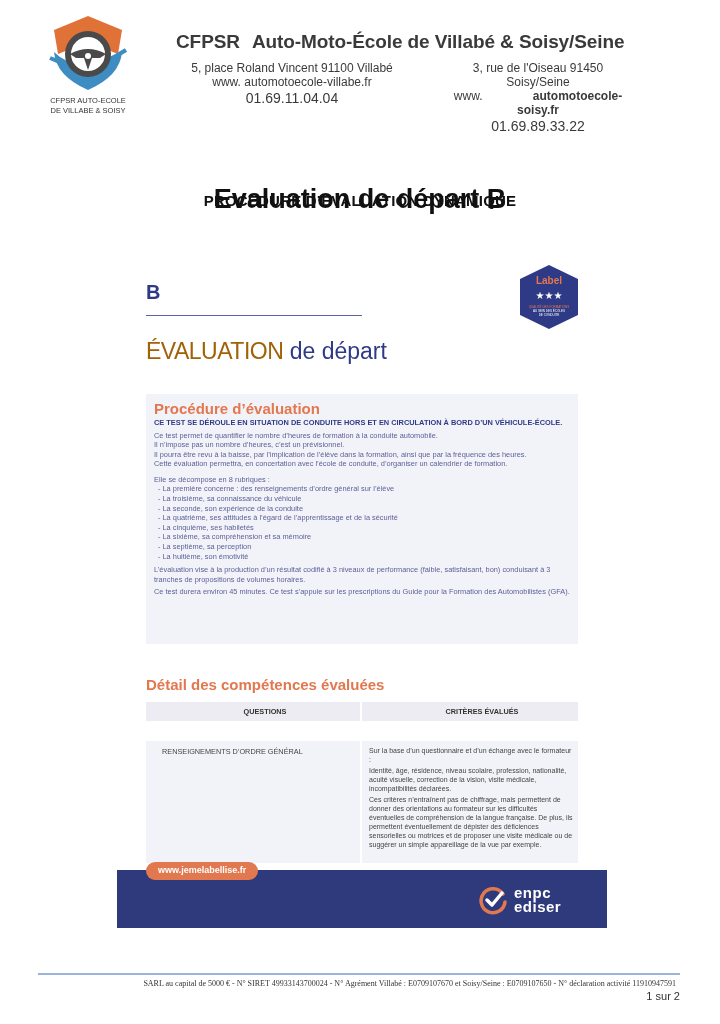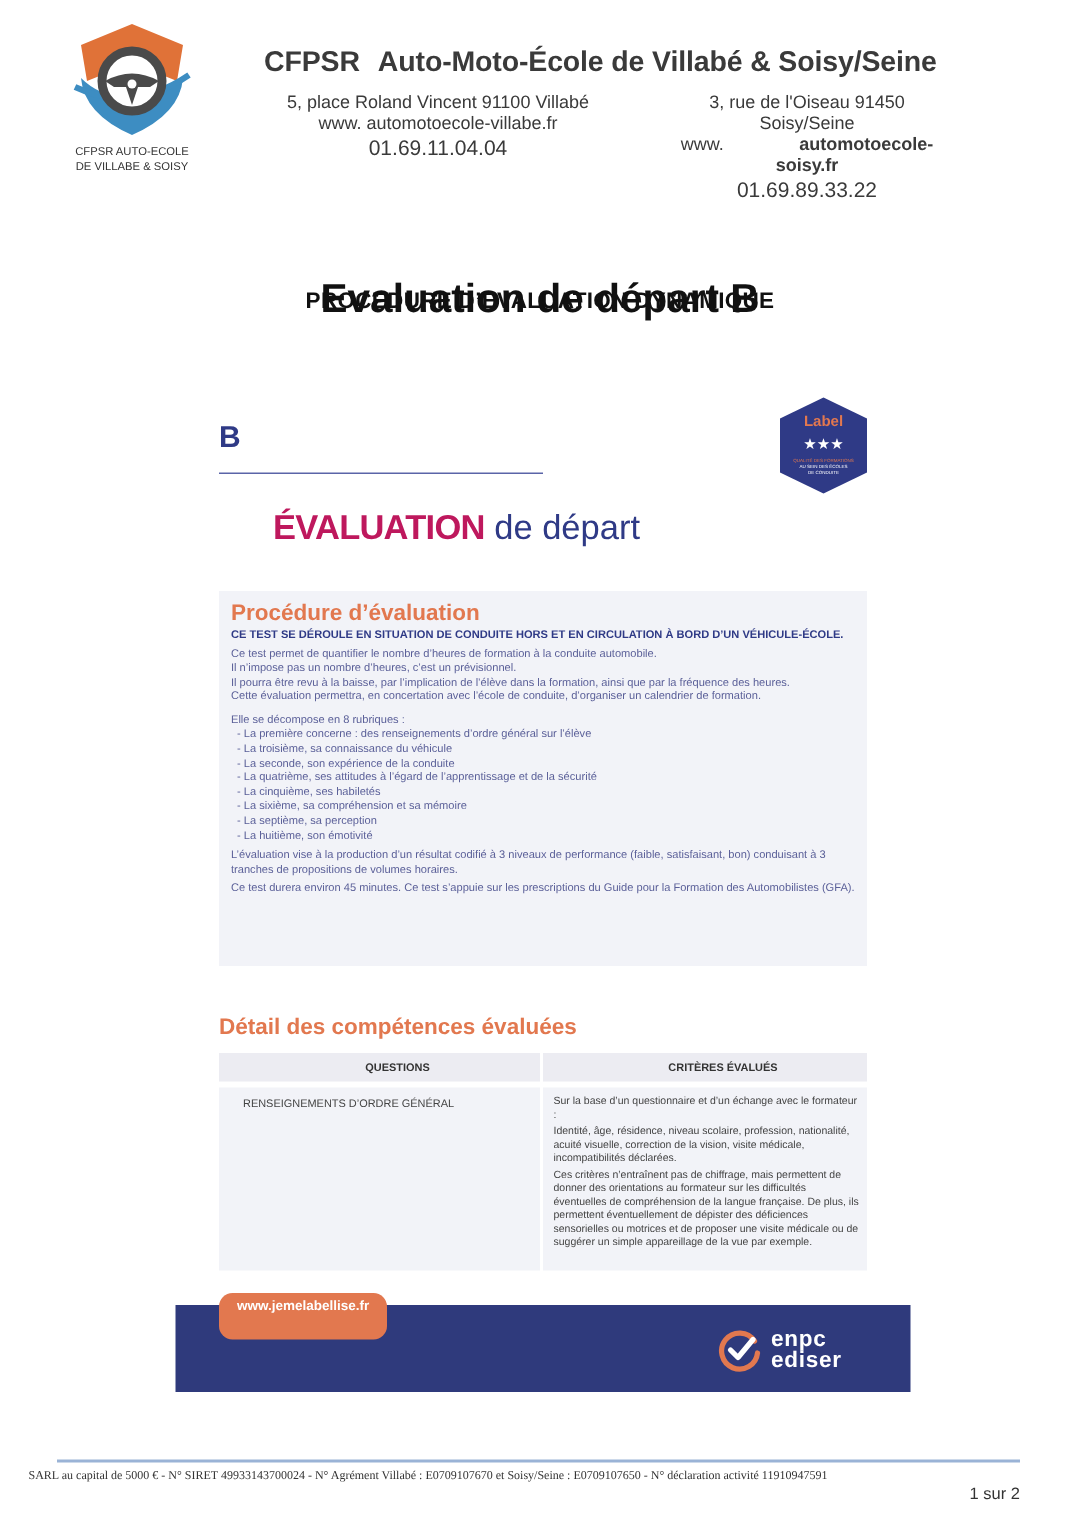--- a/index.html
+++ b/index.html
@@ -24,50 +24,50 @@
 
   
   .doc-title { left: 0; top: 152px; width: 720px; text-align: center; font-size: 27px; font-weight: bold; color: #111; margin-top: 32px; }
   .doc-subtitle { left: 0; top: 192px; width: 720px; text-align: center; font-size: 15px; font-weight: bold; color: #111; letter-spacing: 0.2px; }
 
   
   .cat-letter { left: 146px; top: 281px; font-size: 20px; font-weight: 900; color: #2f3a86; }
   .cat-rule { left: 146px; top: 315px; width: 216px; height: 1px; background: #5a64a8; }
   .label-badge { left: 516px; top: 263px; width: 66px; height: 68px; }
   .eval-heading { left: 146px; top: 338px; font-size: 23px; white-space: nowrap; }
-  .eval-heading .hl { color: #be185d; font-weight: 700; letter-spacing: -0.5px; margin-left: 36px; }
+  .eval-heading .hl { color: #a16207; font-weight: 400; letter-spacing: -0.5px; }
   .eval-heading .rest { color: #2f3a86; font-weight: normal; }
 
   .proc-box { left: 146px; top: 394px; width: 432px; height: 250px; background: #f2f3f8; padding: 6px 8px 0 8px; }
   .proc-title { font-size: 15px; font-weight: 900; color: #e2784f; line-height: 17px; }
   .proc-caps { font-size: 7.4px; font-weight: bold; color: #2f3a86; line-height: 9.5px; margin-top: 1px; }
   .proc-text { font-size: 7.4px; color: #5a5f98; line-height: 9.6px; }
   .proc-text p { margin-top: 2px; }
   .proc-list { list-style: none; margin-left: 4px; }
   .proc-list li { font-size: 7.4px; line-height: 9.6px; color: #5a5f98; }
 
   .detail-title { left: 146px; top: 676px; font-size: 15px; font-weight: 900; color: #e2784f; }
   .table { left: 146px; top: 702px; width: 432px; }
   .thead { display: flex; height: 19px; }
   .thead div { background: #ececf2; font-size: 7.3px; font-weight: bold; color: #333; display: flex; align-items: center; justify-content: center; padding-left: 24px; }
   .th-q { width: 214px; margin-right: 2px; }
   .th-c { width: 216px; }
-  .tbody { display: flex; margin-top: 4px; height: 122px; }
+  .tbody { display: flex; margin-top: 20px; height: 122px; }
   .td-q { width: 214px; margin-right: 2px; background: #f2f3f8; font-size: 7.3px; color: #444; padding: 6px 0 0 16px; }
   .td-c { width: 216px; background: #f2f3f8; padding: 5px 4px 0 7px; }
   .td-c p { font-size: 7px; color: #444; line-height: 9px; margin-bottom: 2px; }
 
-  .pill { left: 146px; top: 862px; height: 31px; padding: 0 12px; border-radius: 9px; background: #e2784f; color: #fff; font-size: 9px; font-weight: bold; line-height: 17px; z-index: 2; }
+  .pill { left: 146px; top: 862px; height: 18px; padding: 0 12px; border-radius: 9px; background: #e2784f; color: #fff; font-size: 9px; font-weight: bold; line-height: 17px; z-index: 2; }
   .banner { left: 117px; top: 870px; width: 490px; height: 58px; background: #2f3a7c; }
   .enpc-logo { left: 478px; top: 880px; width: 110px; height: 40px; display: flex; align-items: center; }
   .enpc-words { color: #fff; font-weight: bold; font-size: 15px; line-height: 14px; margin-left: 6px; letter-spacing: 0.5px; }
 
   
   .footer-rule { left: 38px; top: 973px; width: 642px; height: 2px; background: #9ab3d6; }
-  .footer-legal { left: 0; top: 979px; width: 676px; text-align: left; font-family: "Liberation Serif", serif; font-size: 8px; color: #333; margin-left: 19px; }
+  .footer-legal { left: 0; top: 979px; width: 676px; text-align: right; font-family: "Liberation Serif", serif; font-size: 8px; color: #333; }
   .page-num { right: 40px; top: 990px; font-size: 11px; color: #333; }
 </style>
 </head>
 <body>
 
 <div class="abs logo">
   <svg width="80" height="78" viewBox="0 0 80 78">
     <path d="M40 2 L74 16 L70 40 L40 28 L10 40 L6 16 Z" fill="#e07238"></path>
     <path d="M6 38 Q8 62 40 76 Q72 62 74 38 Q60 52 40 50 Q20 52 6 38 Z" fill="#3d8dc2"></path>
     <path d="M2 44 Q40 62 78 36" stroke="#3d8dc2" stroke-width="4" fill="none"></path>

